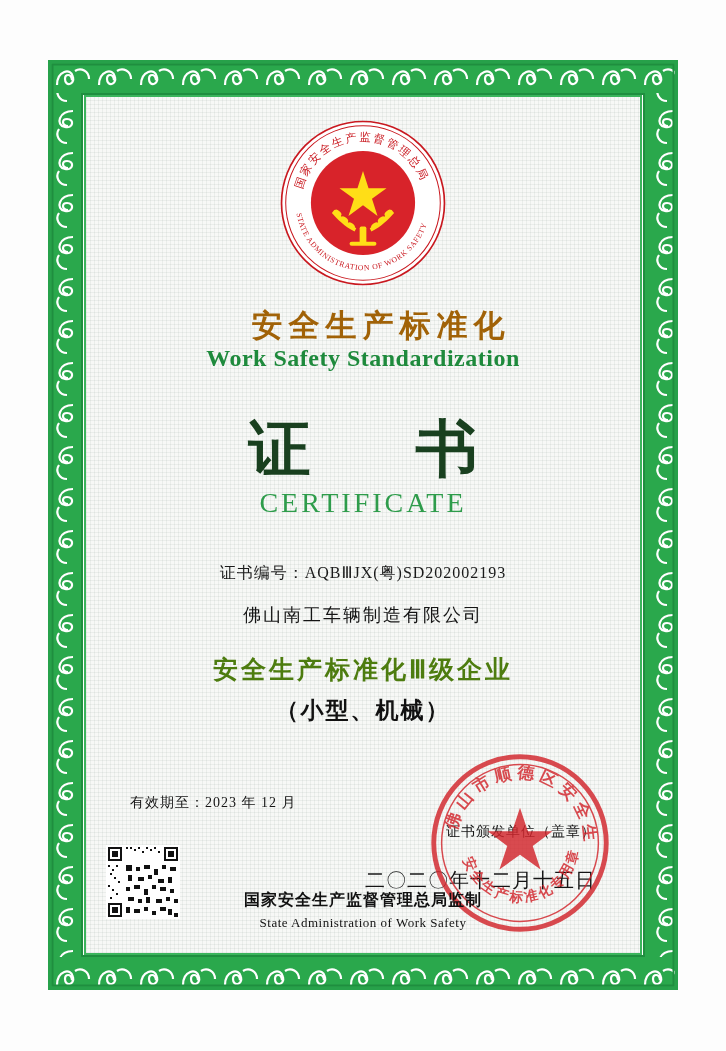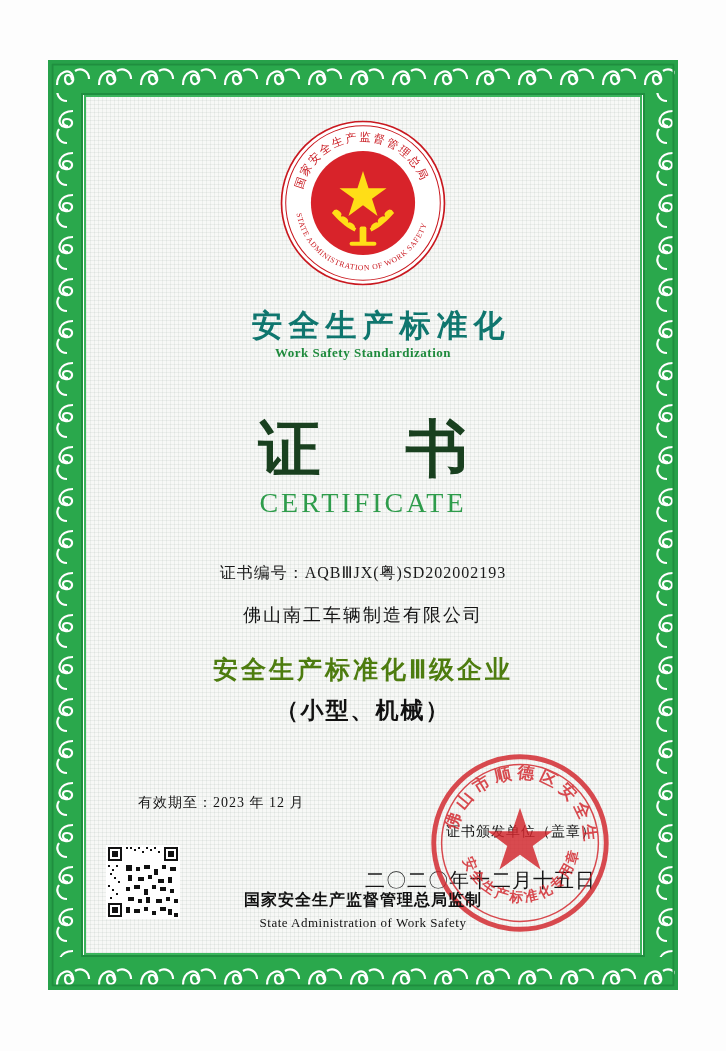--- a/index.html
+++ b/index.html
@@ -51,37 +51,37 @@
     top: 22px;
     width: 168px; height: 168px;
   }
   
   .title-cn {
     position: absolute; top: 208px; left: 0; width: 100%;
     text-align: center;
     font-family: "Liberation Serif", serif;
     font-size: 31px;
     font-weight: bold;
-    color: #0f766e;
+    color: #a16207;
     letter-spacing: 6px;
     padding-left: 36px;
   }
   .title-en {
     position: absolute; top: 248px; left: 0; width: 100%;
     text-align: center;
     font-family: "Liberation Serif", serif;
-    font-size: 13px;
+    font-size: 24px;
     font-weight: bold;
     color: #1e8a3c;
     letter-spacing: 0.5px;
   }
   .big-cn {
     position: absolute; top: 310px; left: 0; width: 100%;
     text-align: center;
-    font-family: Liberation Sans, sans-serif;
+    font-family: Liberation Mono, monospace;
     font-size: 62px;
     font-weight: bold;
     color: #19401f;
     letter-spacing: 34px;
     text-indent: 34px;
   }
   .big-en {
     position: absolute; top: 390px; left: 0; width: 100%;
     text-align: center;
     font-family: "Liberation Serif", serif;
@@ -118,21 +118,20 @@
     font-size: 23px;
     font-weight: bold;
     color: #111111;
     letter-spacing: 2px;
   }
   .validity {
     position: absolute; top: 697px; left: 44px;
     font-size: 14px;
     color: #141414;
     letter-spacing: 1px;
-    margin-left: 8px;
   }
   .issuer-label {
     position: absolute; top: 726px; right: 44px;
     font-size: 14px;
     color: #141414;
     letter-spacing: 1px;
     margin-left: 28px;
   }
   .issue-date {
     position: absolute; top: 770px; right: 44px;

